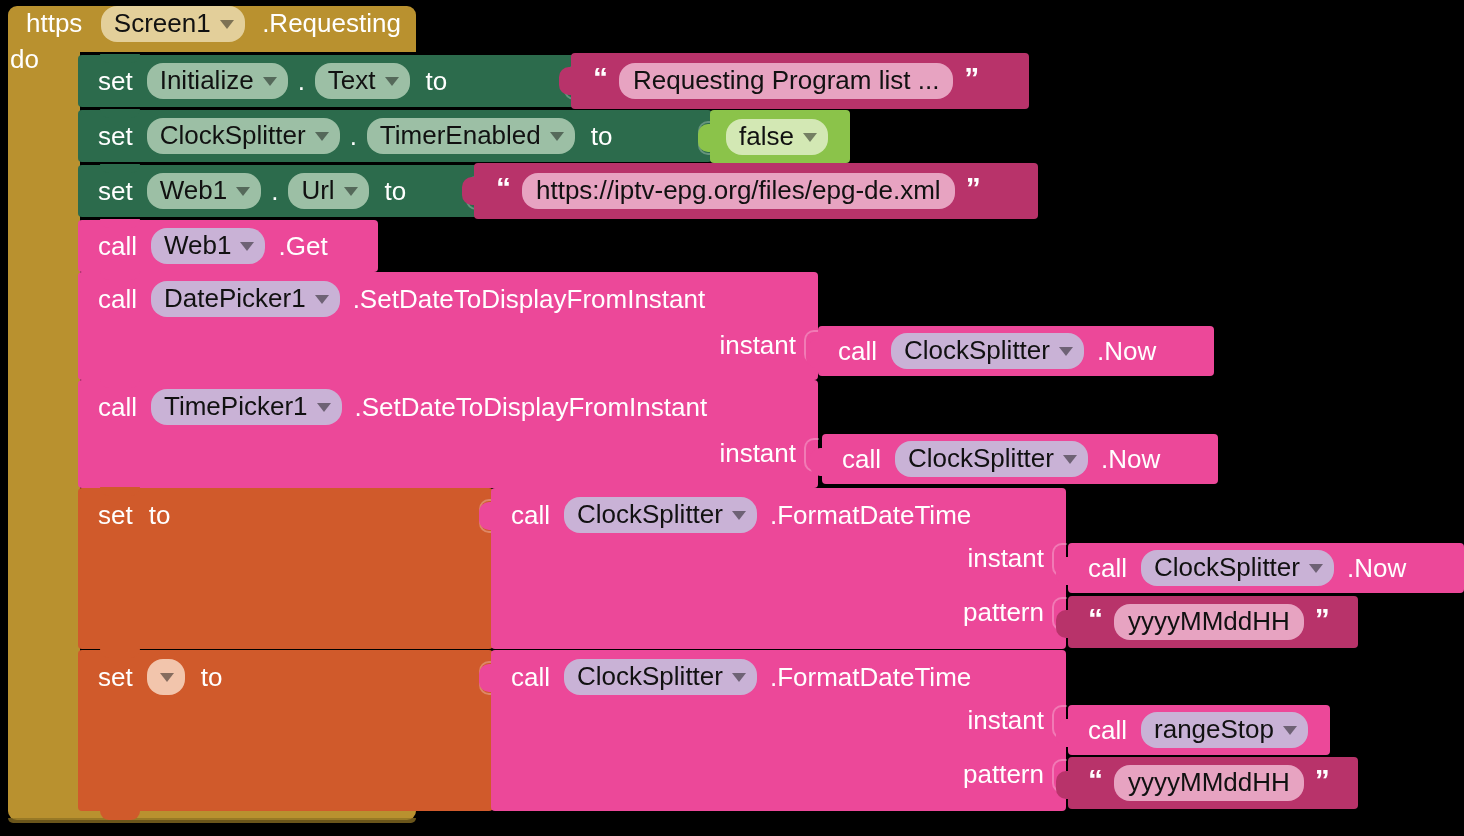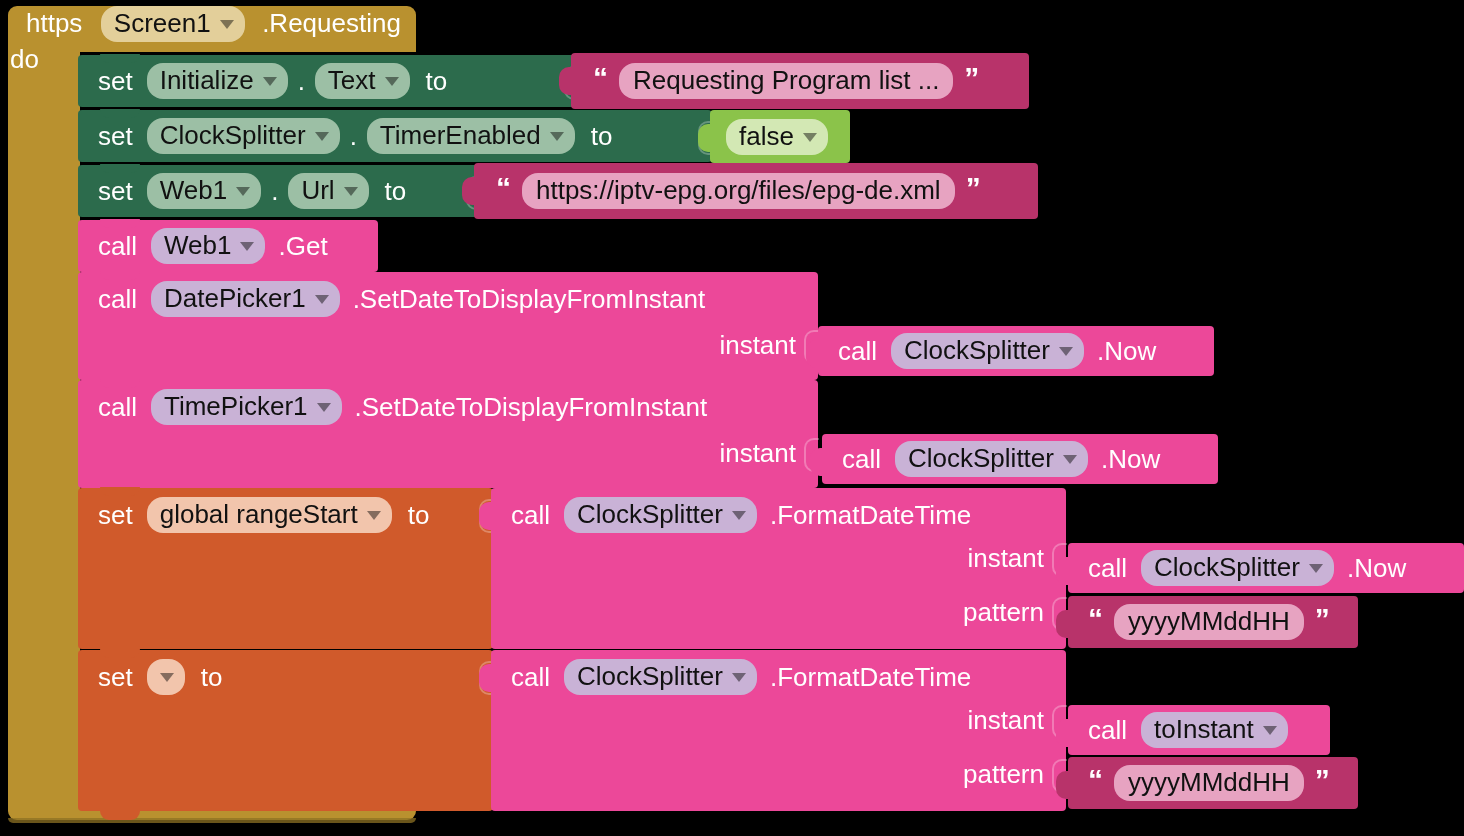--- a/index.html
+++ b/index.html
@@ -246,24 +246,20 @@
         <i class="caret"></i>
       </span>
       <span class="txtw" style="margin-left:13px;">.Now</span>
     </div>
   </div>
 
   <div class="blk c-orng" style="left:78px;top:488px;width:415px;height:161px;">
     <div class="notch-top c-orng"></div>
     <div class="row" style="height:54px;padding-left:20px;align-items:center;">
       <span class="txtw">set</span>
-      <span class="field f-orng" style="margin-left:14px;">
-        <span class="lbl">global rangeStart</span>
-        <i class="caret"></i>
-      </span>
       <span class="txtw" style="margin-left:16px;">to</span>
     </div>
     <div class="socket" style="right:-1px;top:11px;"></div>
   </div>
 
   <div class="blk c-purp" style="left:491px;top:488px;width:575px;height:161px;">
     <div class="plug c-purp"></div>
     <div class="row" style="height:54px;padding-left:20px;align-items:center;">
       <span class="txtw">call</span>
       <span class="field f-purp" style="margin-left:14px;">
@@ -336,21 +332,21 @@
       <span class="txtw">pattern</span>
     </div>
     <div class="socket" style="right:-1px;top:109px;"></div>
   </div>
 
   <div class="blk c-purp" style="left:1068px;top:705px;width:262px;height:50px;">
     <div class="plug c-purp"></div>
     <div class="row" style="padding-left:20px;">
       <span class="txtw">call</span>
       <span class="field f-purp" style="margin-left:14px;">
-        <span class="lbl">toInstant</span>
+        <span class="lbl">rangeStop</span>
         <i class="caret"></i>
       </span>
     </div>
   </div>
 
   <div class="blk c-mag" style="left:1068px;top:757px;width:290px;height:52px;">
     <div class="plug c-mag"></div>
     <div class="row" style="padding-left:20px;">
       <span class="quote">“</span>
       <span class="pill f-mag" style="margin-left:11px;">

